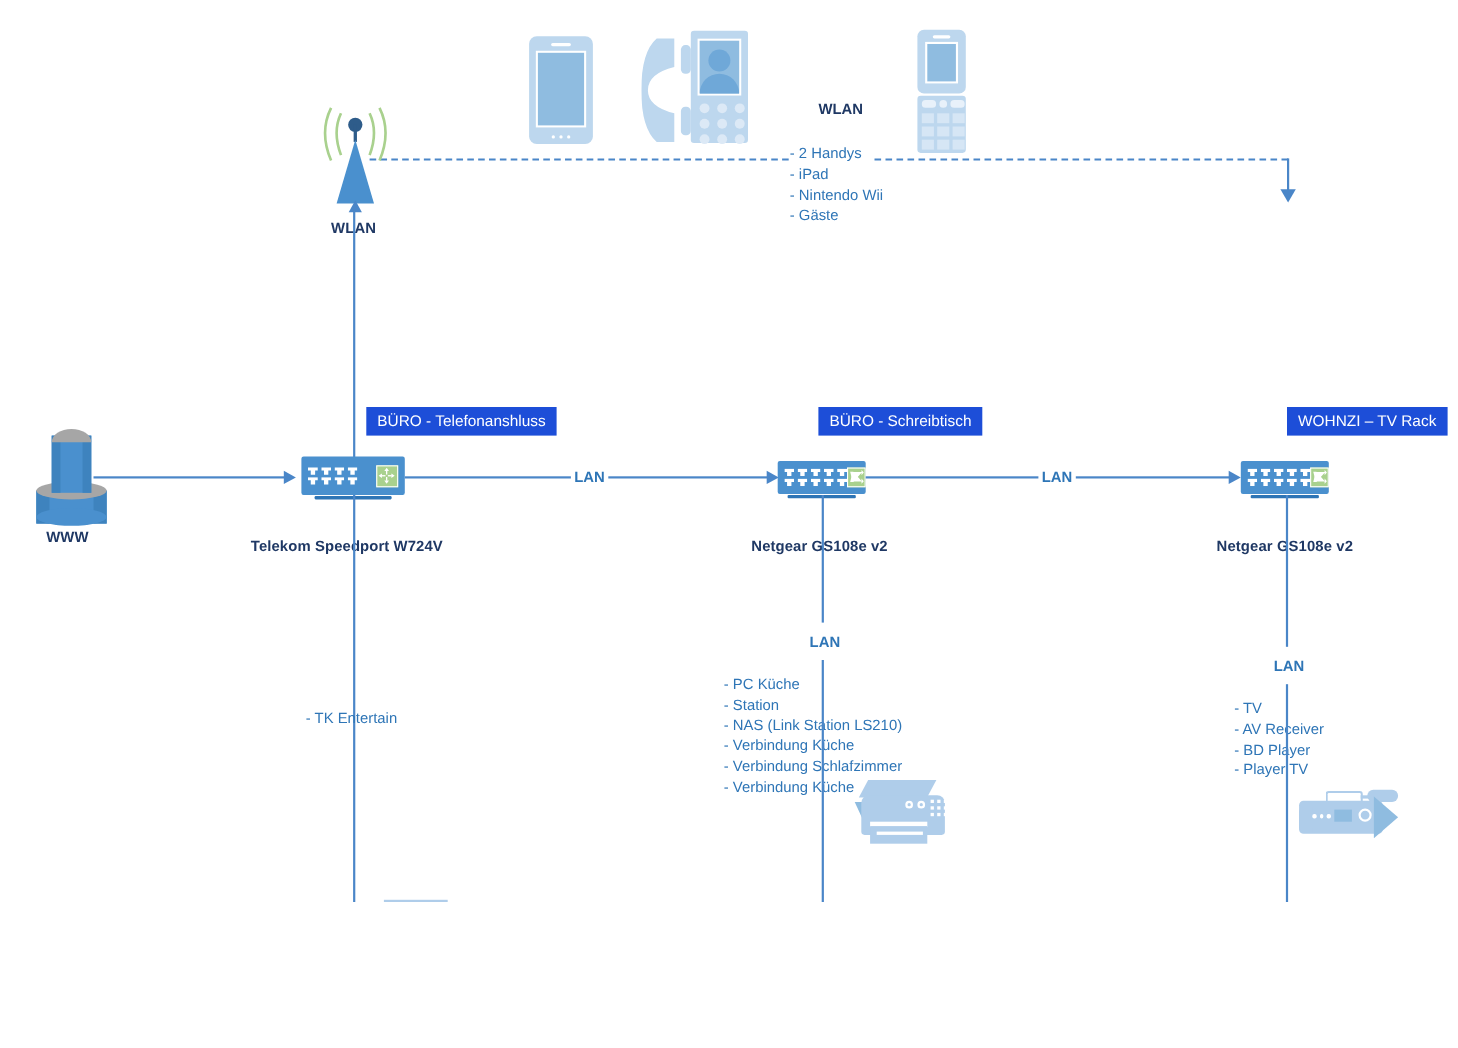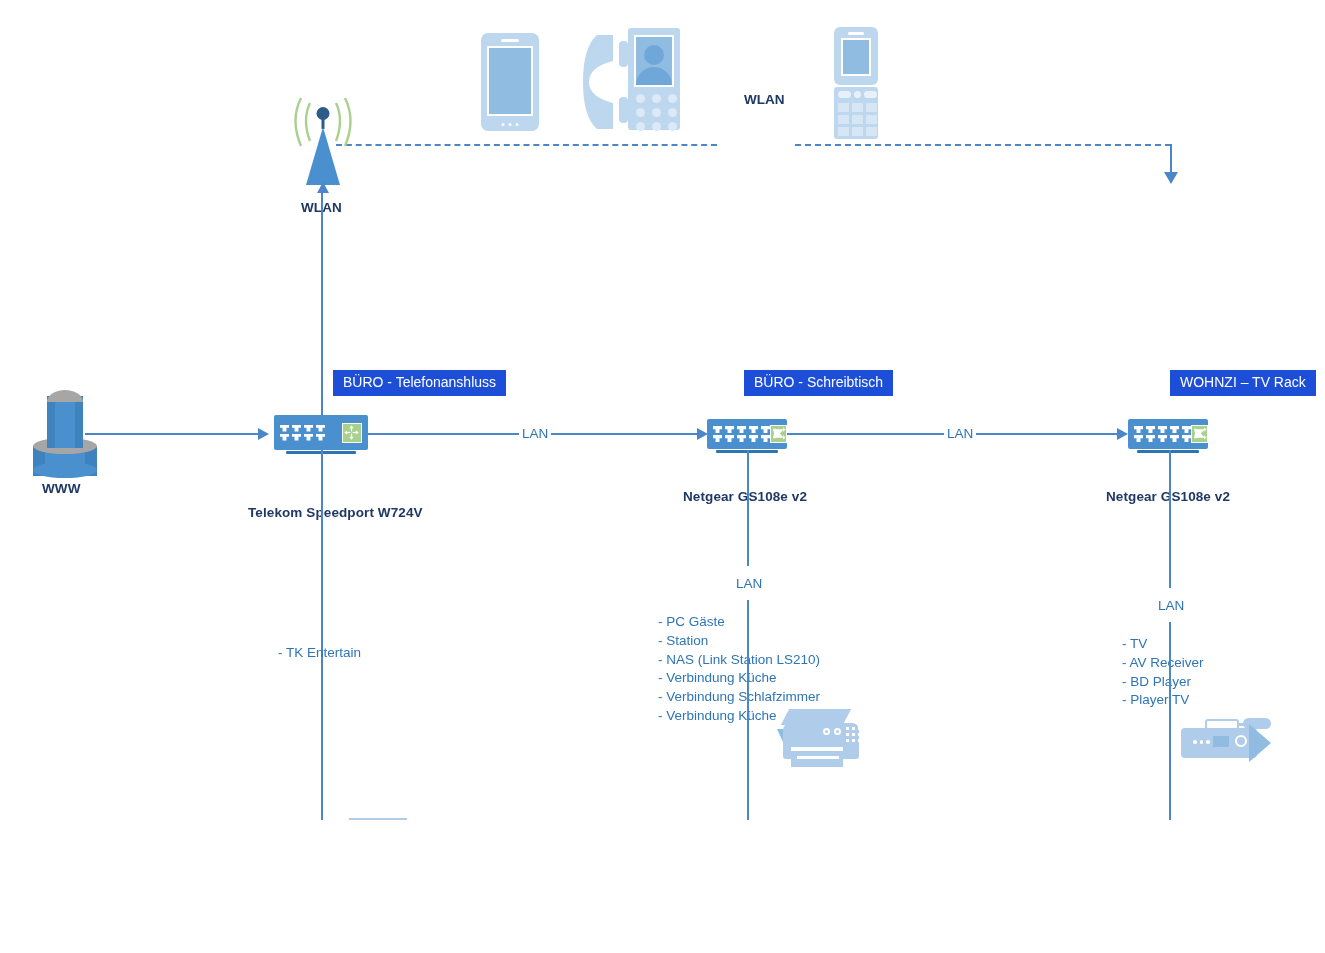--- a/index.html
+++ b/index.html
@@ -23,21 +23,21 @@
     position: absolute;
     font-size: 13.5px;
     font-weight: bold;
     color: #1F3864;
     white-space: nowrap;
     letter-spacing: 0.1px;
   }
   .lbl-lan {
     position: absolute;
     font-size: 13.5px;
-    font-weight: normal;
+    font-weight: bold;
     color: #2E75B6;
     background: #ffffff;
     padding: 0 3px;
     white-space: nowrap;
   }
   .lbl-wlan-title {
     position: absolute;
     font-size: 13.5px;
     font-weight: bold;
     color: #1F3864;
@@ -315,20 +315,26 @@
         <i></i>
         <i></i>
         <i></i>
         <i></i>
         <i></i>
       </div>
   </div>
 
   <div class="lbl-wlan-title" style="left:744px; top:92px;">WLAN</div>
 
+  <div class="list" style="left:718px; top:131px;">
+    <div>- 2 Handys</div>
+    <div>- iPad</div>
+    <div>- Nintendo Wii</div>
+    <div>- Gäste</div>
+  </div>
 
   <div class="dash-h" style="left:336px; top:144px; width:381px;"></div>
   <div class="dash-h" style="left:795px; top:144px; width:376px;"></div>
   <div class="vline" style="left:1170px; top:144px; height:32px;"></div>
   <div class="arrow-down" style="left:1164px; top:172px;"></div>
 
   <div class="ico" style="left:288px; top:95px; width:70px; height:95px;">
     <svg style="position:absolute; left:0; top:0;" width="70" height="60" viewBox="0 0 70 60" xmlns="http://www.w3.org/2000/svg">
       <path d="M22 8 Q14 25 22 46" stroke="#A9D18E" stroke-width="2.4" fill="none"></path>
       <path d="M13 3 Q2 25 13 51" stroke="#A9D18E" stroke-width="2.4" fill="none"></path>
@@ -382,21 +388,21 @@
         <path d="M8.5 15.8 L6.4 12.8 L10.6 12.8 Z" fill="#ffffff"></path>
         <rect x="7.9" y="9.6" width="1.2" height="3.4" fill="#ffffff"></rect>
         <path d="M1.2 8.5 L4.2 6.4 L4.2 10.6 Z" fill="#ffffff"></path>
         <rect x="4" y="7.9" width="3.4" height="1.2" fill="#ffffff"></rect>
         <path d="M15.8 8.5 L12.8 10.6 L12.8 6.4 Z" fill="#ffffff"></path>
         <rect x="9.6" y="7.9" width="3.4" height="1.2" fill="#ffffff"></rect>
       </svg>
     </div>
   </div>
   <div class="netshadow" style="left:286px; top:451px; width:70px;"></div>
-  <div class="lbl-bold" style="left:248px; top:489px;margin-top:16px;">Telekom Speedport W724V</div>
+  <div class="lbl-bold" style="left:228px; top:489px;">Telekom Speedport W724V</div>
 
   <div class="hline" style="left:368px; top:433px; width:333px;"></div>
   <div class="lbl-lan" style="left:519px; top:426px;">LAN</div>
   <div class="arrow-right" style="left:697px; top:428px;"></div>
 
   <div class="vline" style="left:321px; top:450px; height:385px;"></div>
   <div class="arrow-down" style="left:315px; top:831px;"></div>
   <div class="list" style="left:278px; top:644px;">
     <div>- TK Entertain</div>
   </div>
@@ -434,21 +440,21 @@
   <div class="netshadow" style="left:716px; top:450px; width:62px;"></div>
   <div class="lbl-bold" style="left:683px; top:489px;">Netgear GS108e v2</div>
 
   <div class="hline" style="left:787px; top:433px; width:334px;"></div>
   <div class="lbl-lan" style="left:944px; top:426px;">LAN</div>
   <div class="arrow-right" style="left:1117px; top:428px;"></div>
 
   <div class="vline" style="left:747px; top:450px; height:116px;"></div>
   <div class="lbl-lan" style="left:733px; top:576px;">LAN</div>
   <div class="list" style="left:658px; top:613px;">
-    <div>- PC Gäste</div>
+    <div>- PC Küche</div>
     <div>- Station</div>
     <div>- NAS (Link Station LS210)</div>
     <div>- Verbindung Küche</div>
     <div>- Verbindung Schlafzimmer</div>
     <div>- Verbindung Küche</div>
   </div>
   <div class="vline" style="left:747px; top:600px; height:235px;"></div>
   <div class="arrow-down" style="left:741px; top:831px;"></div>
 
   <div class="ico" style="left:777px; top:709px; width:90px; height:62px;">

